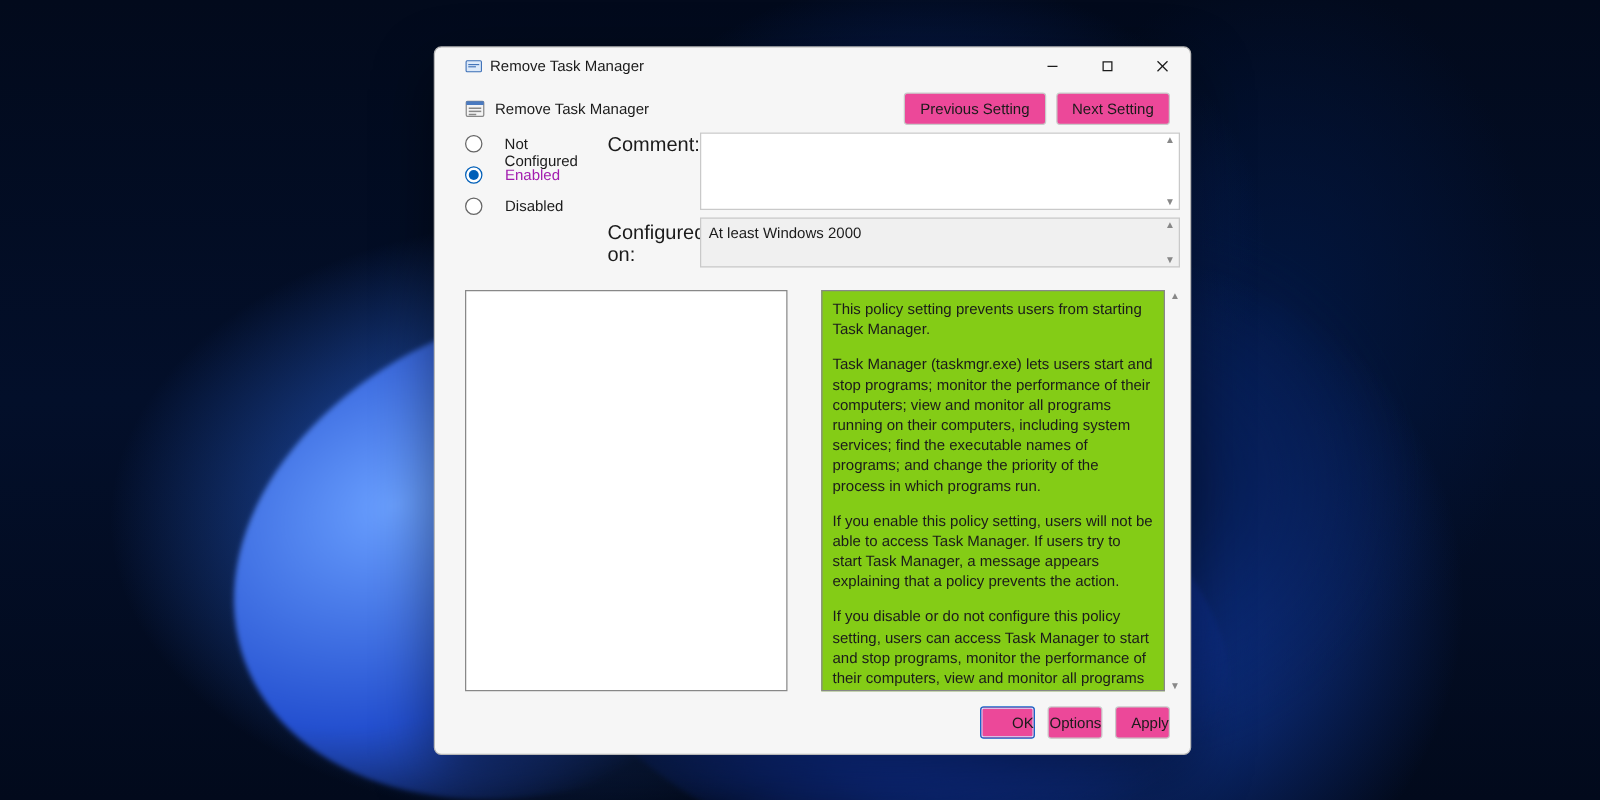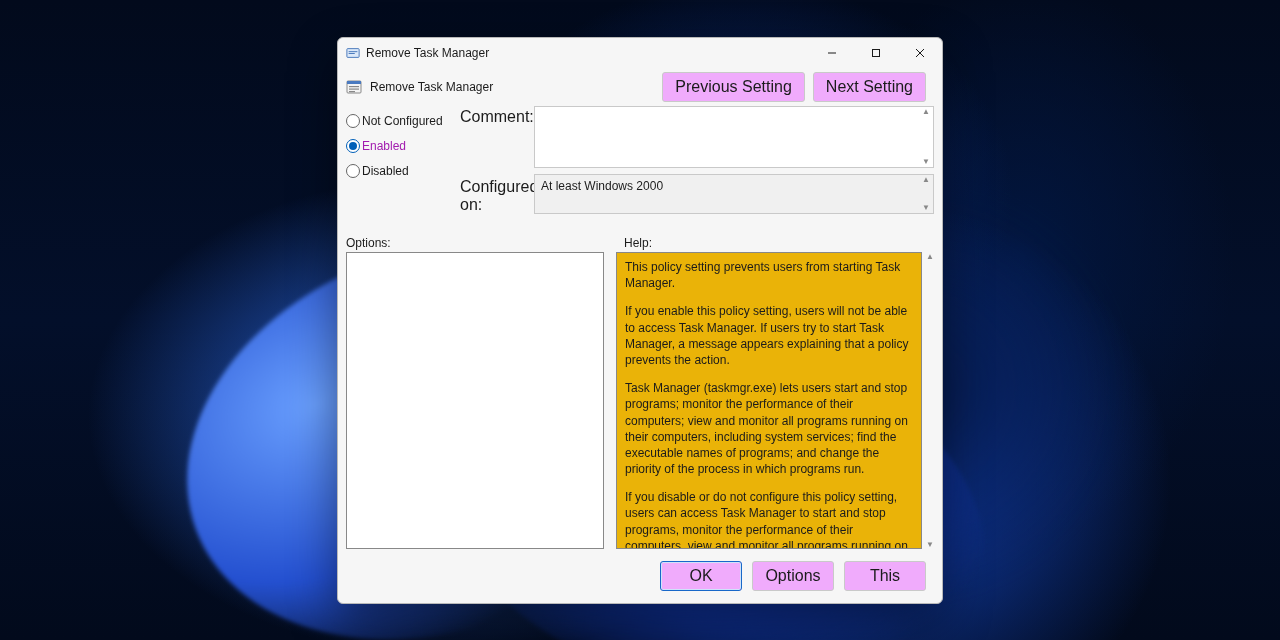--- a/index.html
+++ b/index.html
@@ -27,25 +27,26 @@
         transform: rotate(15deg); }
   .p3 { left: 660px; top: 150px; width: 500px; height: 480px;
         background: radial-gradient(ellipse at 50% 50%, #05194a 0%, rgba(0,0,0,0) 65%);
         transform: rotate(-10deg); }
   .p4 { left: 340px; top: 60px; width: 420px; height: 260px;
         background: radial-gradient(ellipse at 50% 50%, #1a3a88 0%, rgba(0,0,0,0) 65%);
         transform: rotate(25deg); }
 
   
   .window {
-    position: absolute; left: 337px; top: 37px; width: 606px; height: 567px;
+    position: absolute; left: 347px; top: 37px; width: 606px; height: 567px;
     background: #f6f6f6; border: 1px solid #b9b9b9; border-radius: 6px;
     box-shadow: 0 18px 48px rgba(0,0,0,0.45);
     display: flex; flex-direction: column;
     color: #1b1b1b;
+    padding-left: 16px;
   }
 
   .titlebar {
     height: 30px; display: flex; align-items: center; padding: 0 0 0 8px;
     border-top-left-radius: 6px; border-top-right-radius: 6px;
   }
   .title-icon { width: 14px; height: 14px; margin-right: 6px; display:inline-flex; align-items:center; justify-content:center; }
   .title-icon svg { width:14px; height:14px; }
   .title-text { font-size: 12px; }
   .win-controls { margin-left: auto; display: flex; }
@@ -54,30 +55,30 @@
 
   .toolbar-row {
     display:flex; align-items:center; padding: 4px 8px 4px 8px; gap:8px;
     height: 38px;
   }
   .policy-icon { width:16px; height:16px; display:inline-flex; align-items:center; justify-content:center; }
   .policy-icon svg { width:16px; height:16px; }
   .policy-name { font-size: 12px; }
   .nav-buttons { margin-left:auto; display:flex; gap:8px; padding-right:8px;}
   .btn {
-    background:#f0abfc; border:1px solid #c9c9c9; border-radius:3px;
-    padding: 5px 12px; font-size:16px; cursor:default;
+    background:#ec4899; border:1px solid #c9c9c9; border-radius:3px;
+    padding: 5px 12px; font-size:12px; cursor:default;
   }
   .btn.primary { border-color:#1868c9; box-shadow: inset 0 0 0 1px #cfe3fb;}
 
   .upper {
     display:flex; padding: 0 8px 6px 8px; gap: 4px; height: 126px;
   }
   .radio-col { width: 110px; padding-top: 2px;}
-  .radio-item { display:flex; align-items:center; gap:2px; height:25px; font-size:12px; cursor:default; }
+  .radio-item { display:flex; gap:18px; height:25px; font-size:12px; cursor:default; }
   .radio-outer {
     width:14px; height:14px; border-radius:50%; border:1px solid #666; display:flex; align-items:center; justify-content:center; background:#fff;
   }
   .radio-item.selected .radio-outer { border-color:#005fb8; }
   .radio-inner { width:8px; height:8px; border-radius:50%; background:#005fb8; display:none;}
   .radio-item.selected .radio-inner { display:block; }
   .radio-item.selected .radio-label { color:#a21caf; }
 
   .label-col { width: 70px; padding-top:2px; font-size:16px; }
   .label-col .lbl { height:70px; }
@@ -92,30 +93,30 @@
   .scroll-arrows { position:absolute; right:1px; width:12px; display:flex; flex-direction:column; justify-content:space-between; top:1px; bottom:1px;}
   .scroll-arrows span { font-size:8px; color:#888; line-height:1; text-align:center; }
 
   .labels-row { display:flex; padding: 4px 12px 2px 8px; font-size:12px; gap:12px;}
   .labels-row .ol { width: 266px; }
   .panels { display:flex; padding: 0 20px 6px 8px; gap: 12px; flex:1; min-height:0; position:relative;}
   .options-panel {
     width: 258px; border:1px solid #888; background:#fff;
   }
   .help-panel {
-    flex:1; border:1px solid #888; background:#eab308; padding:6px 8px; font-size:12px; line-height:1.35; overflow:hidden; position:relative;
+    flex:1; border:1px solid #888; background:#84cc16; padding:6px 8px; font-size:12px; line-height:1.35; overflow:hidden; position:relative;margin-left:15px;
   }
   .help-panel p { margin-bottom: 12px; }
   .outer-scroll { position:absolute; right:6px; top:0; bottom:6px; width:12px; display:flex; flex-direction:column; justify-content:space-between;}
   .outer-scroll span { font-size:8px; color:#888; text-align:center;}
 
   .button-row {
     display:flex; justify-content:flex-end; gap:10px; padding: 6px 16px 12px 8px;
   }
-  .button-row .btn { width: 82px; text-align:center; padding:5px 0;}
+  .button-row .btn { width: 44px; text-align:right; padding:5px 0;}
 </style>
 </head>
 <body>
 
 <div class="desktop">
   <div class="petal p4"></div>
   <div class="petal p3"></div>
   <div class="petal p2"></div>
   <div class="petal p1"></div>
 
@@ -201,39 +202,35 @@
         <div class="scrollbox supported-box">
           <span>At least Windows 2000</span>
           <div class="scroll-arrows">
               <span>▲</span>
               <span>▼</span>
             </div>
         </div>
       </div>
     </div>
 
-    <div class="labels-row">
-      <div class="ol">Options:</div>
-      <div>Help:</div>
-    </div>
 
     <div class="panels">
       <div class="options-panel"></div>
       <div class="help-panel">
         <p>This policy setting prevents users from starting Task Manager.</p>
+        <p>Task Manager (taskmgr.exe) lets users start and stop programs; monitor the performance of their computers; view and monitor all programs running on their computers, including system services; find the executable names of programs; and change the priority of the process in which programs run.</p>
         <p>If you enable this policy setting, users will not be able to access Task Manager. If users try to start Task Manager, a message appears explaining that a policy prevents the action.</p>
-        <p>Task Manager (taskmgr.exe) lets users start and stop programs; monitor the performance of their computers; view and monitor all programs running on their computers, including system services; find the executable names of programs; and change the priority of the process in which programs run.</p>
         <p>If you disable or do not configure this policy setting, users can access Task Manager to  start and stop programs, monitor the performance of their computers, view and monitor all programs running on their computers, including system services, find the executable names of programs, and change the priority of the process in which programs run.</p>
       </div>
       <div class="outer-scroll">
           <span>▲</span>
           <span>▼</span>
         </div>
     </div>
 
     <div class="button-row">
       <div class="btn primary">OK</div>
       <div class="btn">Options</div>
-      <div class="btn">This</div>
+      <div class="btn">Apply</div>
     </div>
 
   </div>
 </div>
 
 </body></html>

